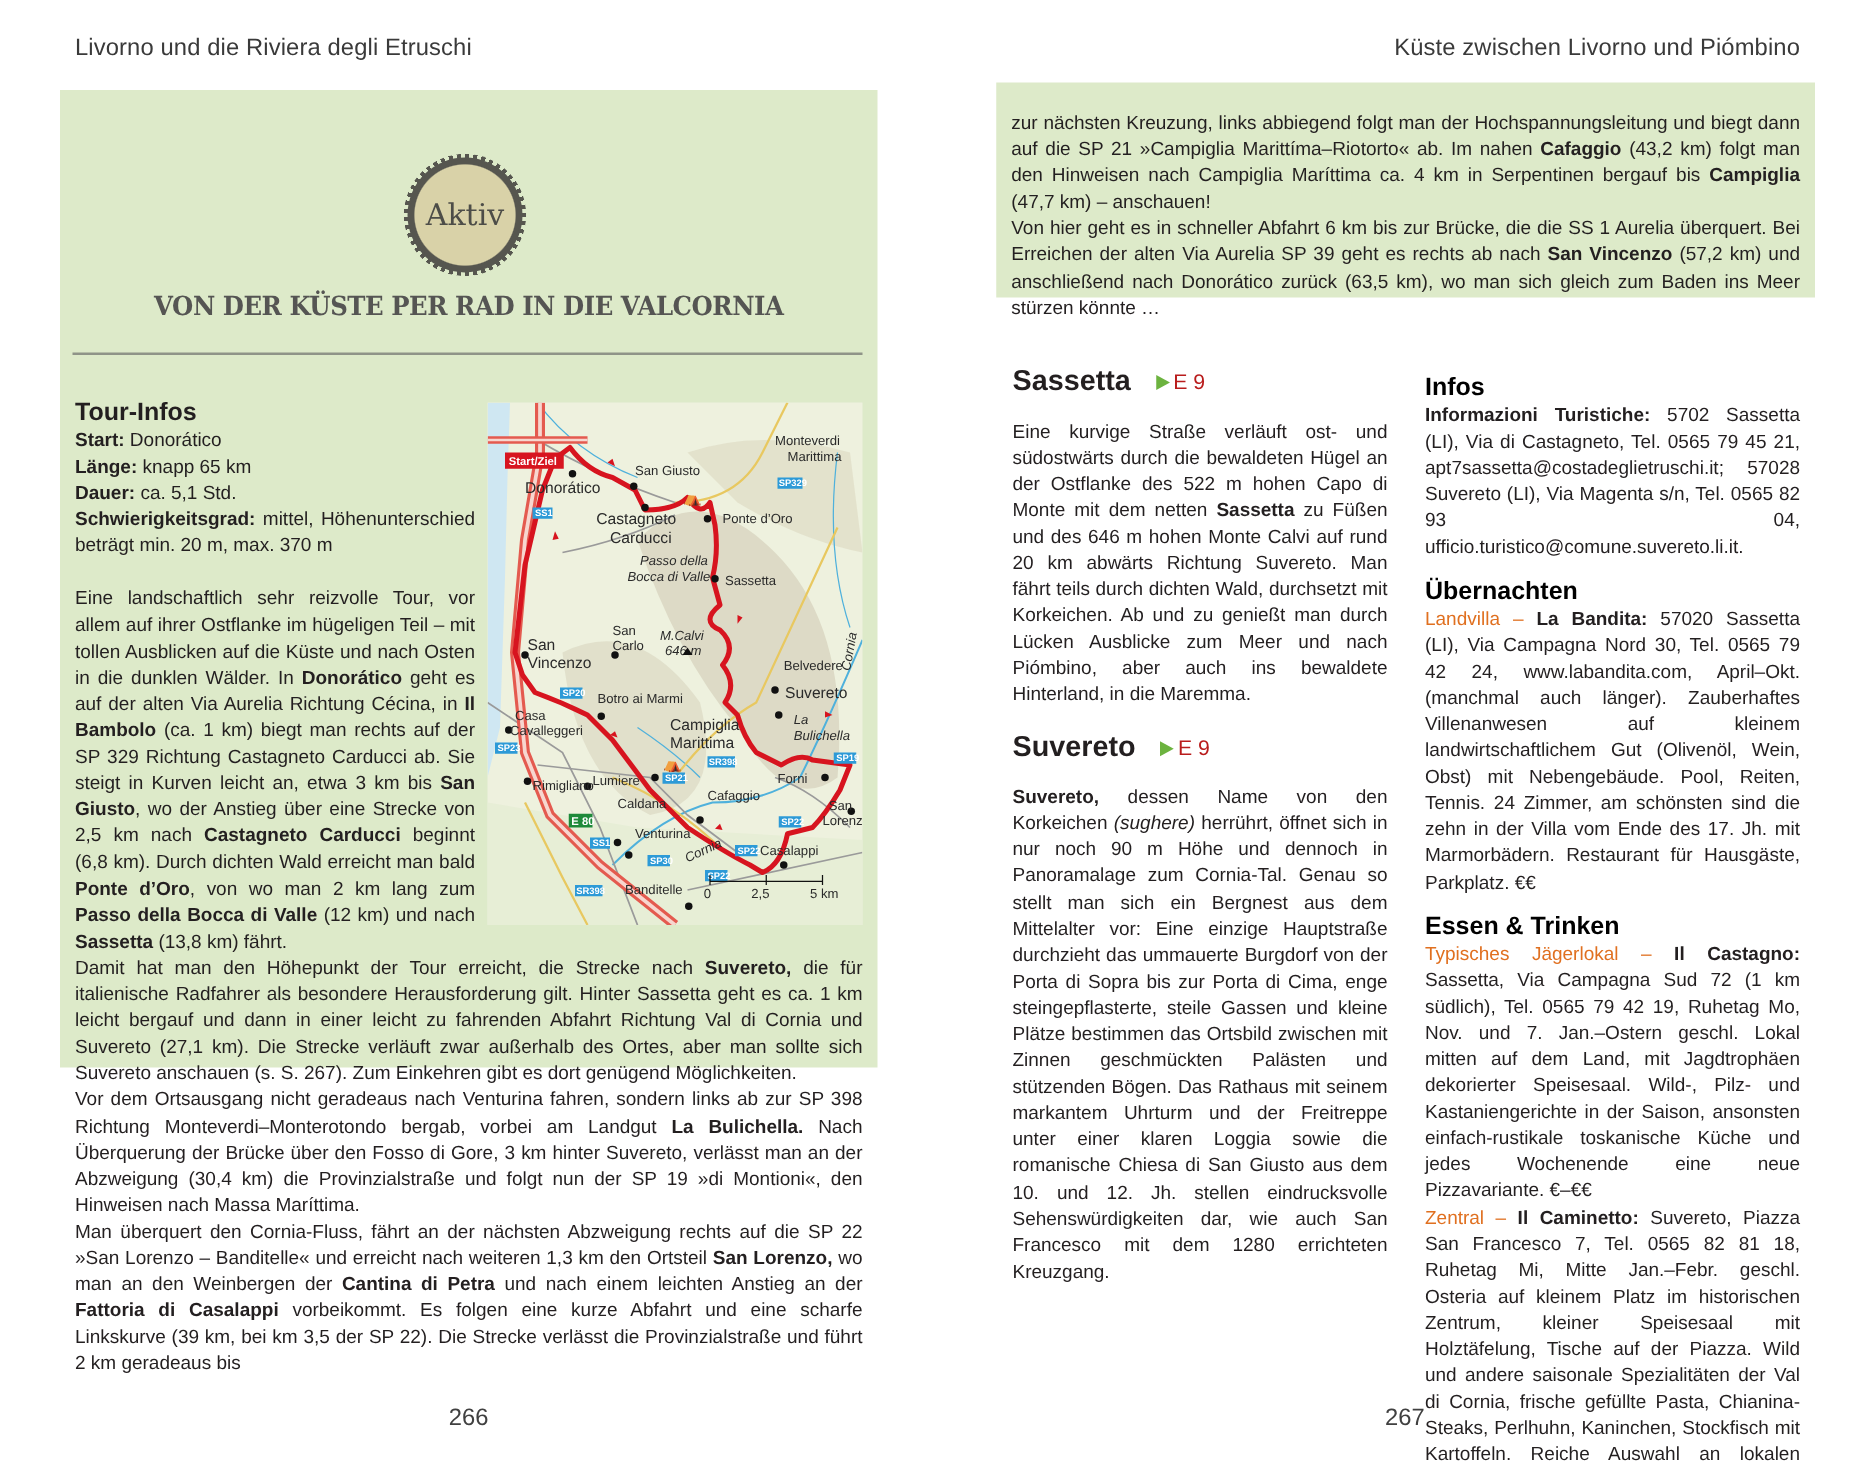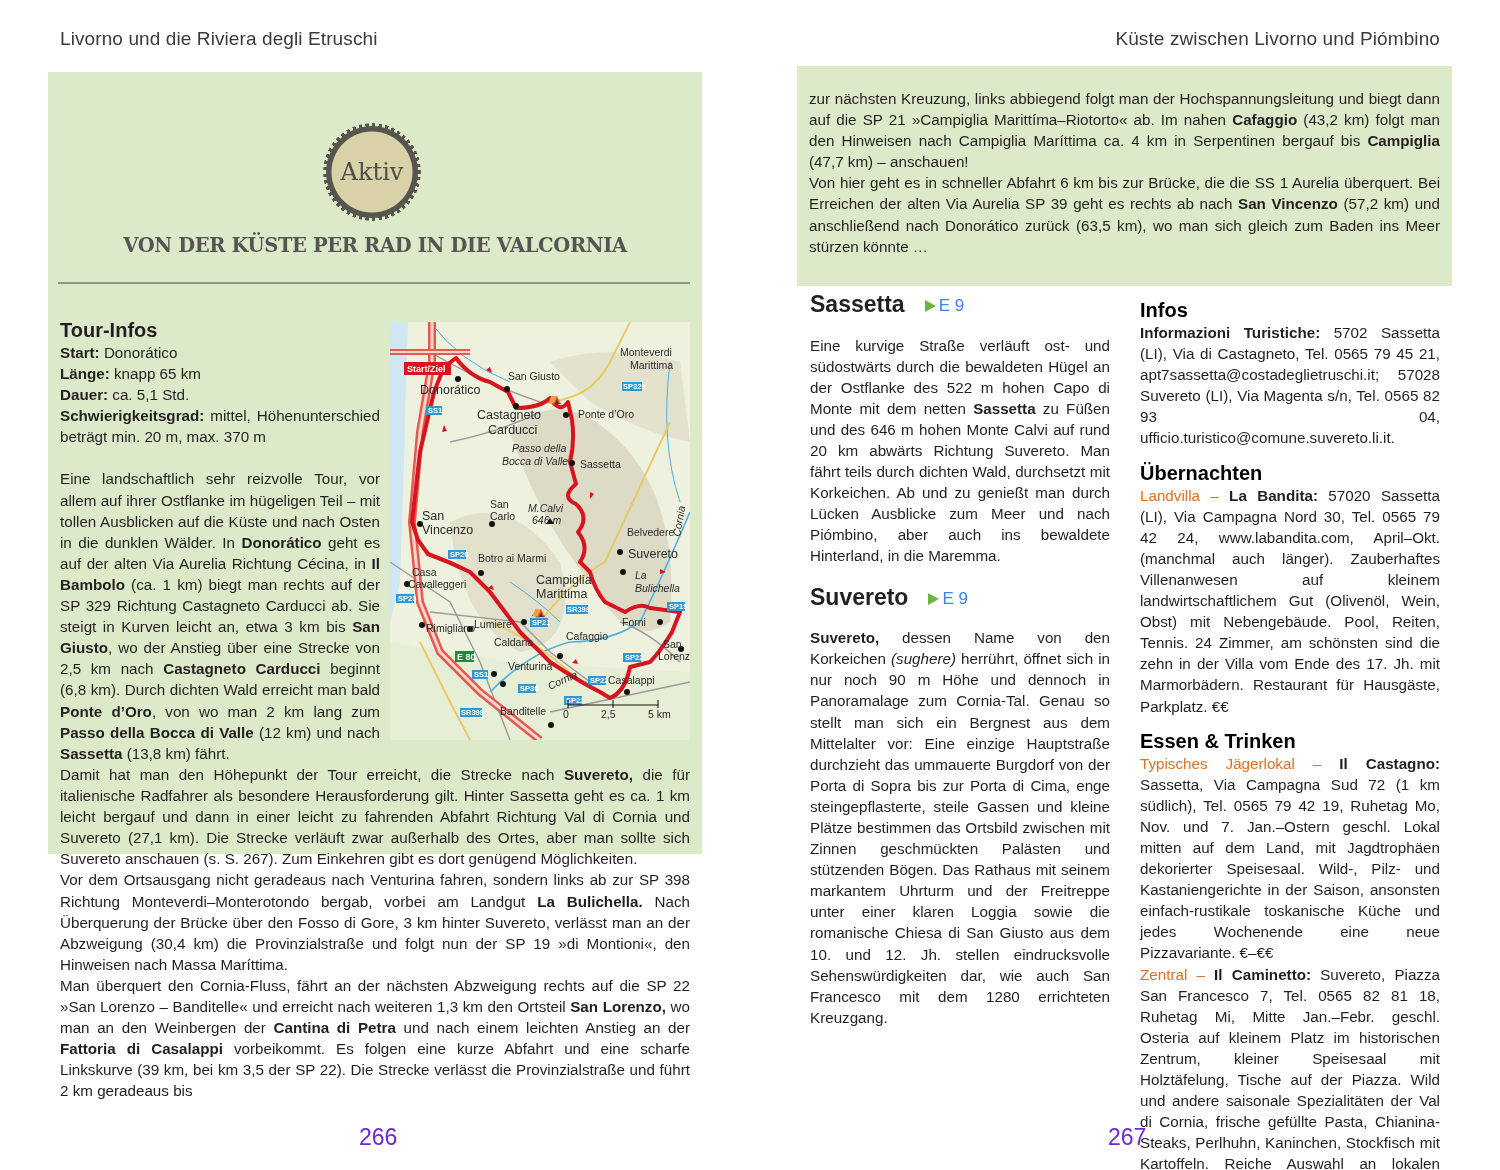--- a/index.html
+++ b/index.html
@@ -3,21 +3,21 @@
 <meta charset="utf-8">
 <style>
   * { box-sizing: border-box; margin: 0; padding: 0; }
   html, body { width: 1500px; height: 1170px; background: #ffffff; overflow: hidden; }
   body { position: relative; font-family: "Liberation Sans", sans-serif; color: #231f20; }
 
   .running-head { position: absolute; top: 28px; font-size: 19px; color: #3a3a3a; letter-spacing: 0.1px; }
   .running-head.left { left: 60px; }
   .running-head.right { right: 60px; }
 
-  .page-number { position: absolute; top: 1124px; font-size: 23px; color: #6d28d9; }
+  .page-number { position: absolute; top: 1124px; font-size: 19px; color: #404040; }
   .page-number.left { left: 359px; }
   .page-number.right { left: 1108px; }
 
   
   .aktiv-box {
     position: absolute; left: 48px; top: 72px; width: 654px; height: 782px;
     background: #ddeac9;
   }
   .badge {
     position: absolute; left: 278px; top: 54px; width: 92px; height: 92px;
@@ -54,32 +54,32 @@
   .map svg { width: 100%; height: 100%; display: block; }
   .map .lbl { font-family: "Liberation Sans", sans-serif; font-size: 10.5px; fill: #2a2a2a; }
   .map .lbl-big { font-size: 12.5px; }
   .map .lbl-it { font-style: italic; }
   .map .shield { font-family: "Liberation Sans", sans-serif; font-size: 7.5px; font-weight: bold; fill: #ffffff; }
 
   .full-text { position: absolute; left: 12px; right: 12px; top: 692px; font-size: 15.2px; line-height: 21.1px; text-align: justify; }
 
   
   .continue-box {
-    position: absolute; left: 797px; top: 66px; width: 655px; height: 220px;
+    position: absolute; left: 797px; top: 66px; width: 655px; height: 172px;
     background: #ddeac9; padding: 22px 12px 0 12px;
     font-size: 15.2px; line-height: 21.1px; text-align: justify;
   }
 
   
   .col-mid { position: absolute; left: 810px; top: 294px; width: 300px; font-size: 15.2px; line-height: 21.1px; }
   .col-right { position: absolute; left: 1140px; top: 298px; width: 300px; font-size: 15.2px; line-height: 21.1px; }
 
   .place-head { display: flex; align-items: baseline; gap: 20px; margin-bottom: 18px; }
   .place-name { font-size: 23px; font-weight: bold; color: #231f20; }
-  .grid-ref { font-size: 17px; color: #3b82f6; display: inline-flex; align-items: center; gap: 3px; }
+  .grid-ref { font-size: 17px; color: #b91c1c; display: inline-flex; align-items: center; gap: 3px; }
   .arrow-icon { display: inline-block; width: 0; height: 0; border-left: 11px solid #6cb33f; border-top: 6px solid transparent; border-bottom: 6px solid transparent; }
   .col-mid p { text-align: justify; }
   .indent { text-indent: 18px; }
 
   .info-head { font-size: 20px; font-weight: bold; color: #000000; line-height: 24px; }
   .info-head.spaced { margin-top: 12px; }
   .col-right p { text-align: justify; }
   .orange { color: #e07020; }
   i { font-style: italic; }
 </style>

